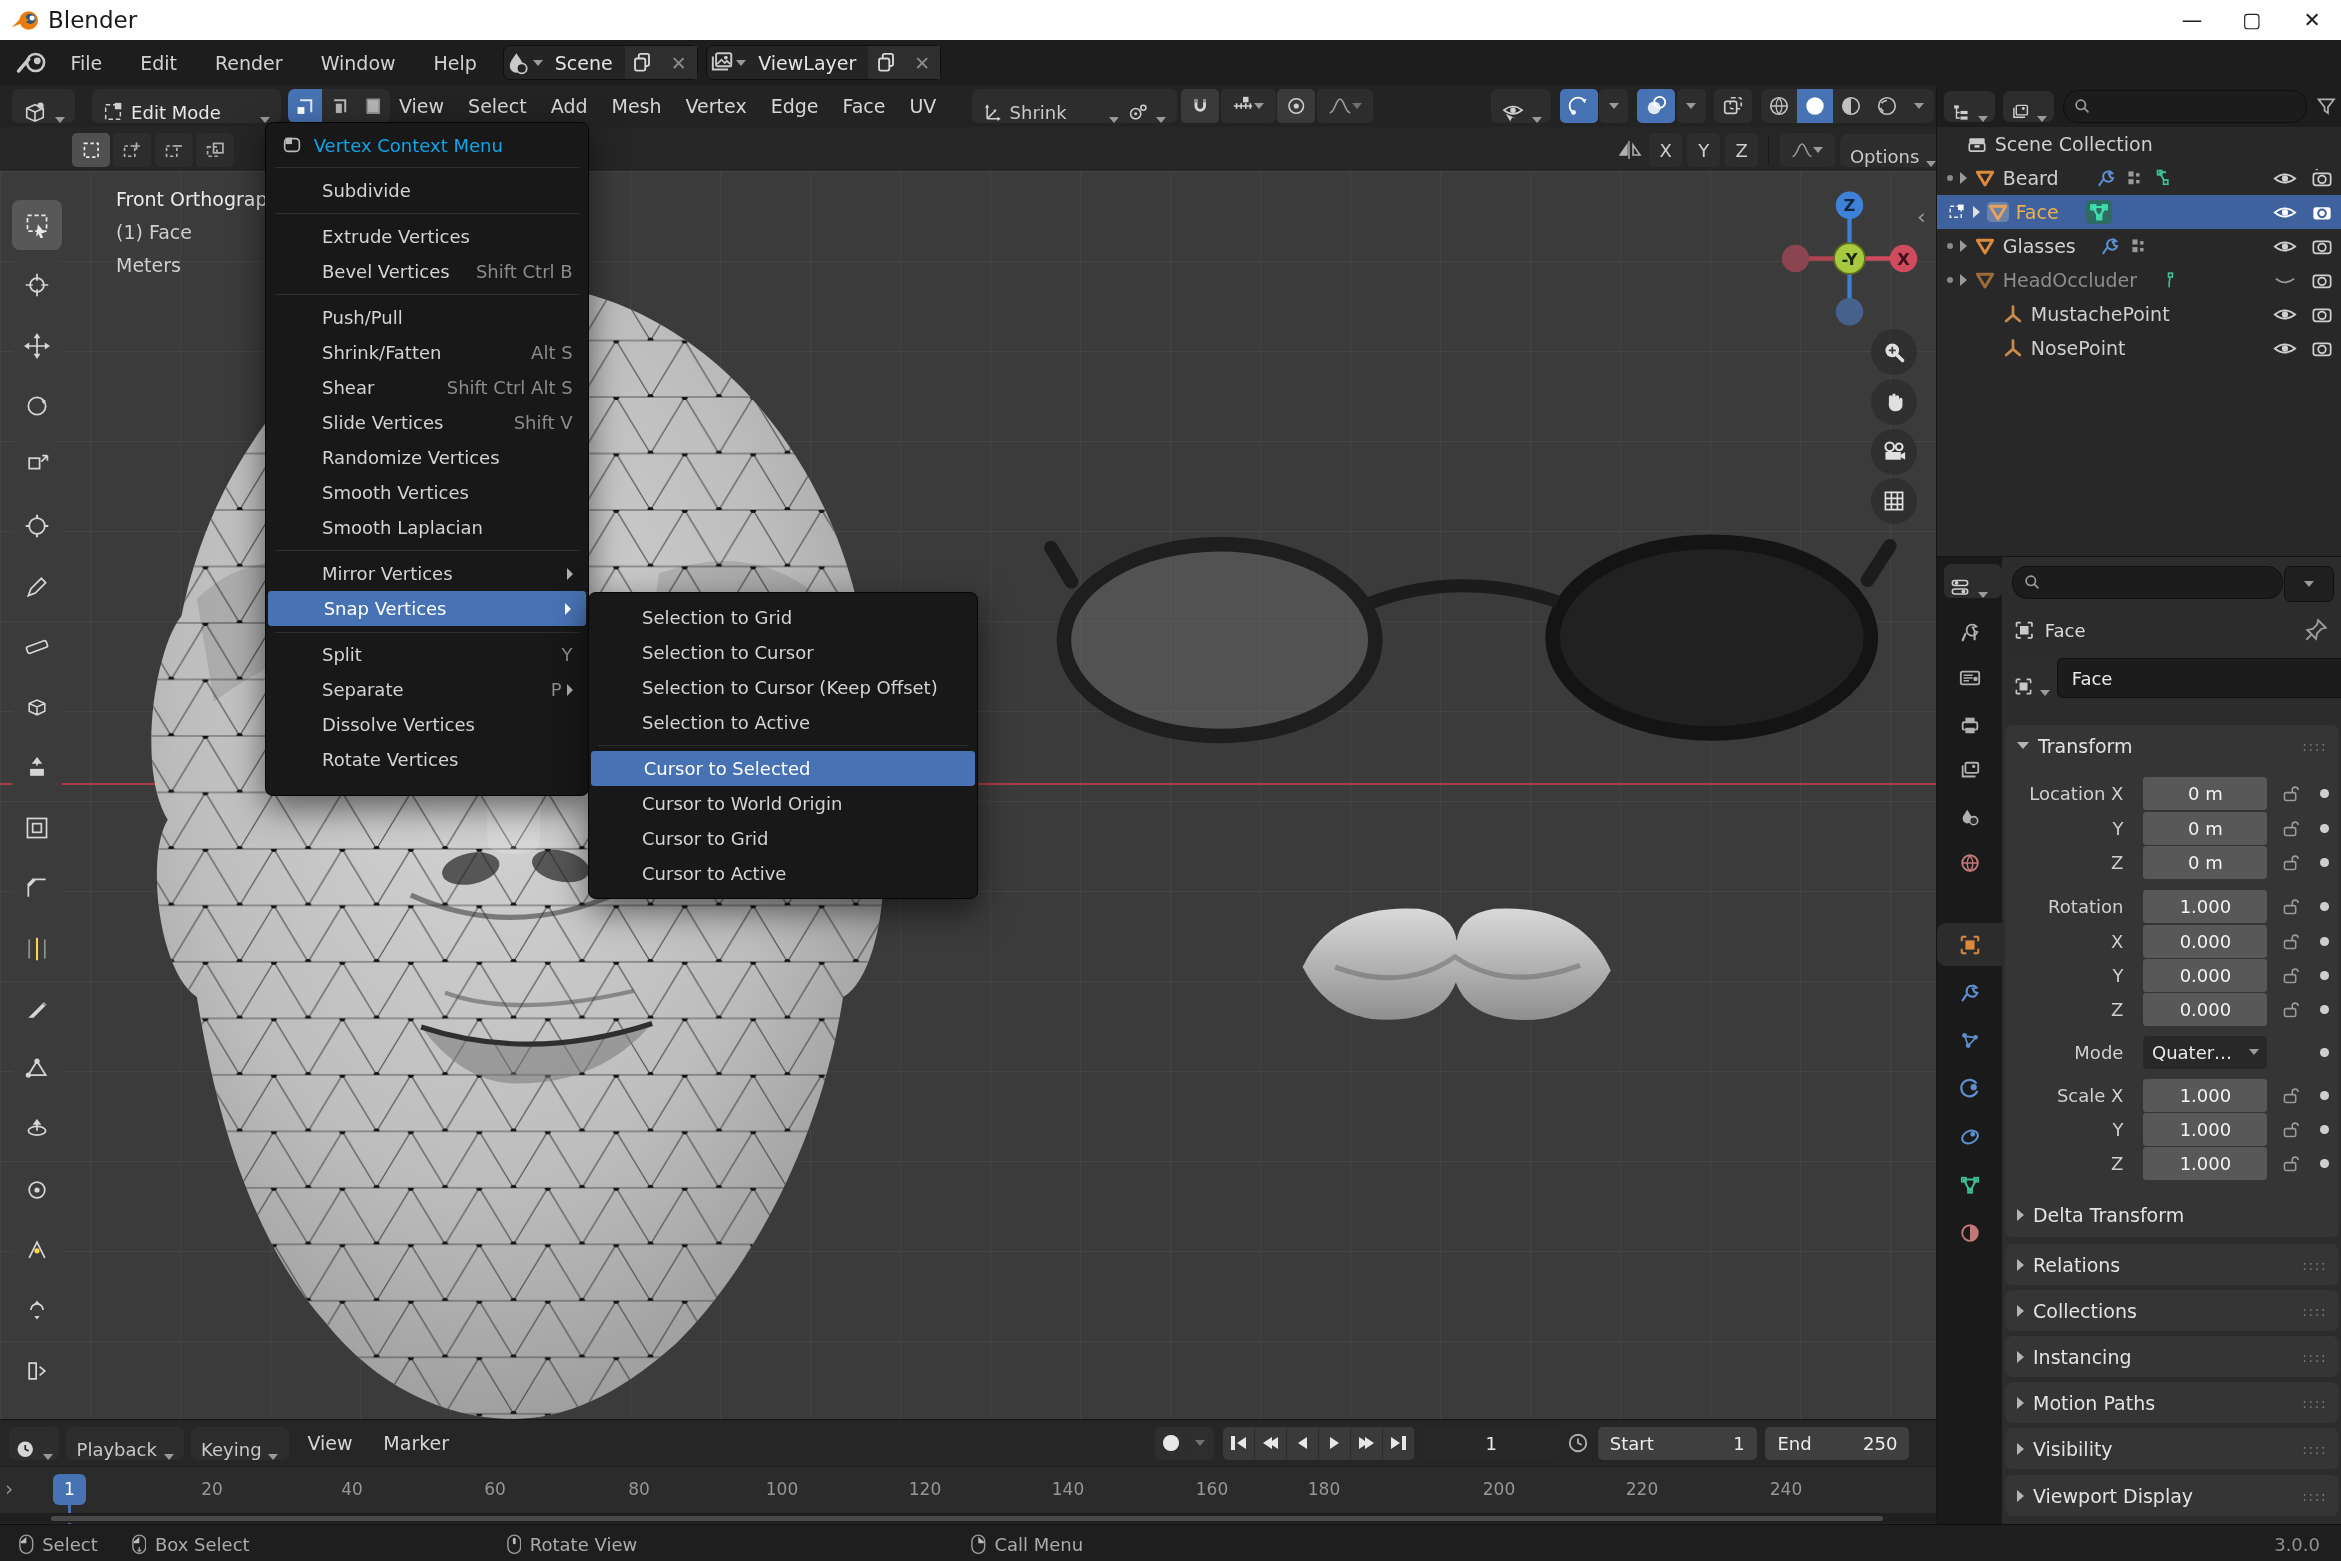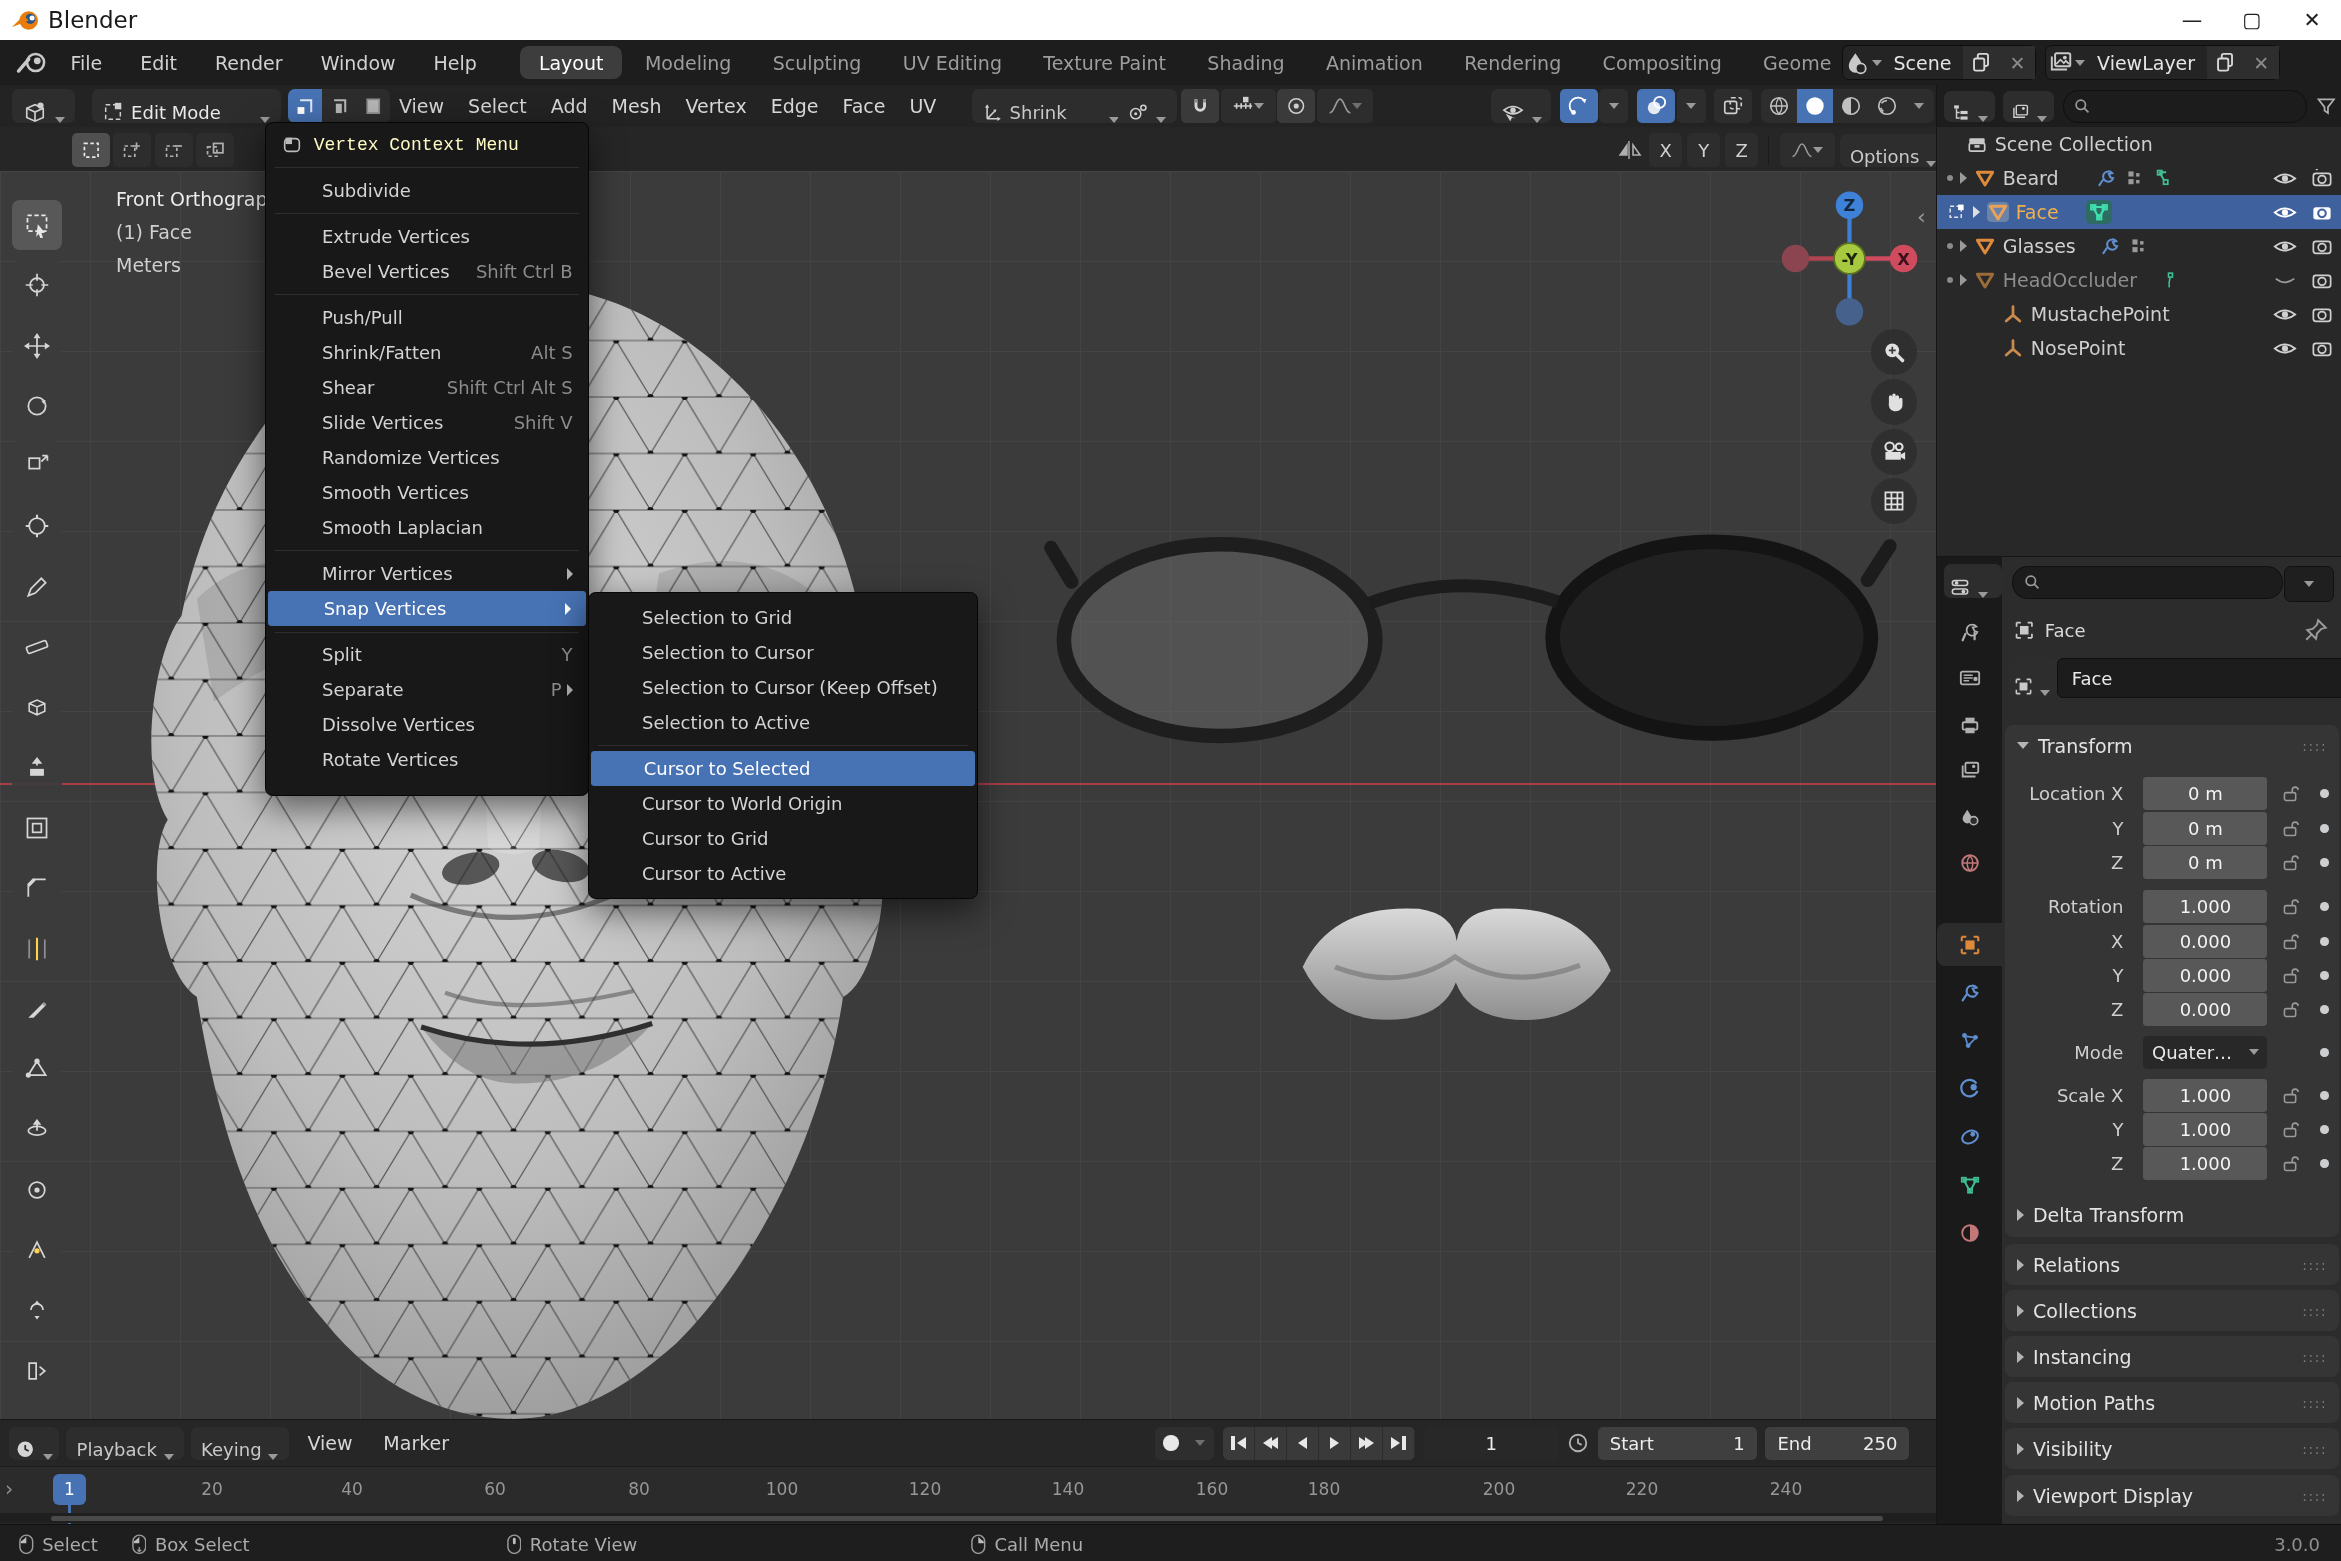--- a/index.html
+++ b/index.html
@@ -40,21 +40,21 @@
   .axis-z{left:517px;top:599px;width:1.7px;height:649px;background:#3c5e94;z-index:0;}
   .vp-svg{left:0;top:0;z-index:1;}
   .overlay-text{z-index:2;line-height:33px;font-size:19px;}
   .toolbar{left:12px;top:29px;z-index:5;display:flex;flex-direction:column;gap:10.3px;}
   .tbtn{width:50px;height:50px;border-radius:7.7px;background:rgba(60,60,60,.92);display:flex;align-items:center;justify-content:center;}
   .tbtn.on{background:#585858;}
   .navball{position:absolute;width:46px;height:46px;border-radius:50%;background:rgba(43,43,43,.78);display:flex;align-items:center;justify-content:center;z-index:5;}
   
   .ctx{left:265px;top:122px;width:322px;height:667px;background:#181818;border:0.9px solid #060606;border-radius:7.7px;
        box-shadow:0 12px 34px rgba(0,0,0,.55);z-index:40;padding-top:5.1px;}
-  .ctx-title{height:34px;display:flex;align-items:center;gap:10.3px;padding:0 15.4px;color:#fef9c3;font-family:Liberation Mono, monospace;}
+  .ctx-title{height:34px;display:flex;align-items:center;gap:10.3px;padding:0 15.4px;color:#0ea5e9;}
   .mi{height:35px;display:flex;align-items:center;padding:0 15.4px 0 56px;color:#d4d4d4;position:relative;}
   .mi .sc{margin-left:auto;color:#8b8b8b;}
   .mi .sub-arrow{margin-left:auto;width:0;height:0;border-top:6px solid transparent;border-bottom:6px solid transparent;border-left:6.8px solid #b0b0b0;}
   .mi.hl{background:#4772b3;color:#ffffff;border-radius:3.4px;margin:0 1.7px;}
   .msep{height:0.9px;background:#2e2e2e;margin:5.1px 8.6px;}
   .submenu{left:588px;top:592px;width:388px;height:298px;background:#181818;border:0.9px solid #060606;border-radius:7.7px;
        box-shadow:0 12px 34px rgba(0,0,0,.55);z-index:41;padding-top:6.8px;}
   .submenu .mi{padding-left:53px;}
   .tooltip{left:774px;top:797px;width:531px;height:54px;background:rgba(20,20,20,.96);border:0.9px solid #060606;border-radius:6.8px;
        z-index:45;display:flex;align-items:center;padding-left:22px;color:#d8d8d8;font-size:18px;}
@@ -129,32 +129,20 @@
     <svg style="margin-left:15.4px" width="36" height="29" viewBox="0 0 42 34">
       <circle cx="24" cy="17" r="10" fill="none" stroke="#c9c9c9" stroke-width="3"></circle>
         <circle cx="26" cy="15" r="4" fill="#c9c9c9"></circle>
       <path d="M4 27 L16 13" stroke="#c9c9c9" stroke-width="4" stroke-linecap="round"></path>
     </svg>
     <span class="menu-item">File</span>
     <span class="menu-item">Edit</span>
     <span class="menu-item">Render</span>
     <span class="menu-item">Window</span>
     <span class="menu-item">Help</span>
-    <div class="flex" style="margin-left:24px;gap:3.4px">
-      <span class="tab active">Layout</span>
-      <span class="tab">Modeling</span>
-      <span class="tab">Sculpting</span>
-      <span class="tab">UV Editing</span>
-      <span class="tab">Texture Paint</span>
-      <span class="tab">Shading</span>
-      <span class="tab">Animation</span>
-      <span class="tab">Rendering</span>
-      <span class="tab">Compositing</span>
-      <span class="tab" style="padding-right:3.4px">Geome</span>
-    </div>
     <div class="flex" style="margin-left:6.8px;gap:8.6px">
       <div class="idfield">
         <svg width="29" height="26" viewBox="0 0 24 24">
           <path d="M10 3 C6 9 4 11 4 15 a6 6 0 0 0 12 0 C16 11 14 9 10 3Z" fill="#c9c9c9"></path>
             <circle cx="15" cy="17" r="4.6" fill="#242424" stroke="#c9c9c9" stroke-width="1.6"></circle>
         </svg>
         <i class="cd"></i>
         <span class="txt">Scene</span>
         <div class="sqbtn">
           <svg width="19" height="20.5" viewBox="0 0 20 22">

